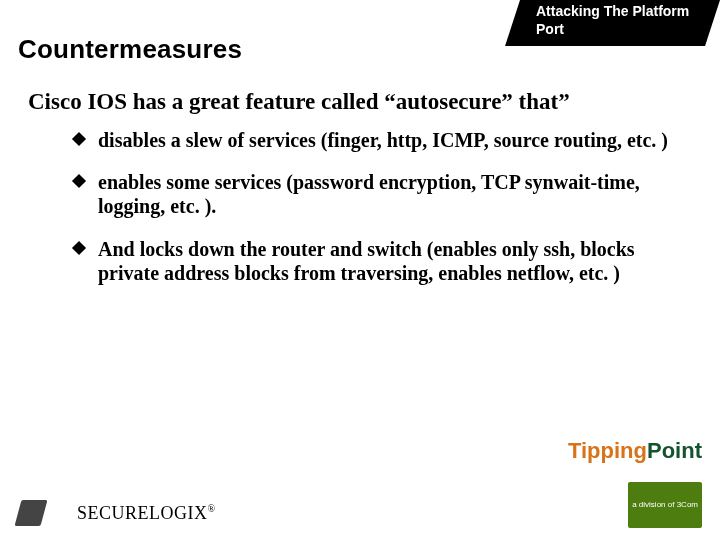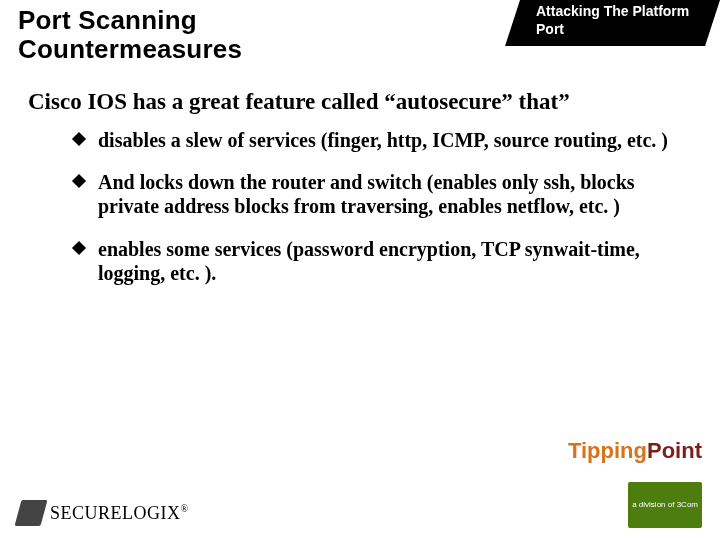--- a/index.html
+++ b/index.html
@@ -94,20 +94,21 @@
     bottom: 0;
     width: 100%;
     height: 60px;
   }
   .logo-left {
     position: absolute;
     left: 18px;
     bottom: 14px;
     display: flex;
     align-items: center;
+    gap: 27px;
   }
   .logo-left .mark {
     width: 26px;
     height: 26px;
     background: #444;
     transform: skewX(-15deg);
     margin-right: 6px;
     border-radius: 2px;
   }
   .logo-left .txt {
@@ -132,65 +133,65 @@
   .logo-right .tp {
     font-family: Arial, sans-serif;
     font-size: 22px;
     font-weight: 700;
   }
   .logo-right .tp .tip {
     color: #d9731a;
     margin-left: 44px;
   }
   .logo-right .tp .point {
-    color: #7f1d1d;
+    color: #14532d;
   }
   .logo-right .tag {
     font-family: Arial, sans-serif;
     font-size: 8px;
     color: #c33;
     display: inline-block;
     background: #4d7c0f;
     color: #fff;
     padding: 19px 4px;
     border-radius: 2px;
     margin-top: 20px;
   }
 </style>
 </head>
 <body>
 
 <div class="slide">
 
   <div class="header">
     <div class="title">
-      <span>Port Scanning</span><br>
+      <br>
       <span>Countermeasures</span>
     </div>
     <div class="tab"></div>
     <div class="tab-label">
       <span>Attacking The Platform</span><br>
       <span>Port</span>
     </div>
   </div>
 
   <div class="body">
     <p class="lead">Cisco IOS has a great feature called “autosecure” that”</p>
     <ul class="bullets">
       <li>
         <span class="diamond"></span>
         <span>disables a slew of services (finger, http, ICMP, source routing, etc. )</span>
       </li>
       <li>
         <span class="diamond"></span>
-        <span>And locks down the router and switch (enables only ssh, blocks private address blocks from traversing, enables netflow, etc. )</span>
+        <span>enables some services (password encryption, TCP synwait-time, logging, etc. ).</span>
       </li>
       <li>
         <span class="diamond"></span>
-        <span>enables some services (password encryption, TCP synwait-time, logging, etc. ).</span>
+        <span>And locks down the router and switch (enables only ssh, blocks private address blocks from traversing, enables netflow, etc. )</span>
       </li>
     </ul>
   </div>
 
   <div class="footer">
     <div class="logo-left">
       <div class="mark"></div>
       <span class="txt">
         <span class="sc">SECURELOGIX</span><span class="reg">®</span>
       </span>

